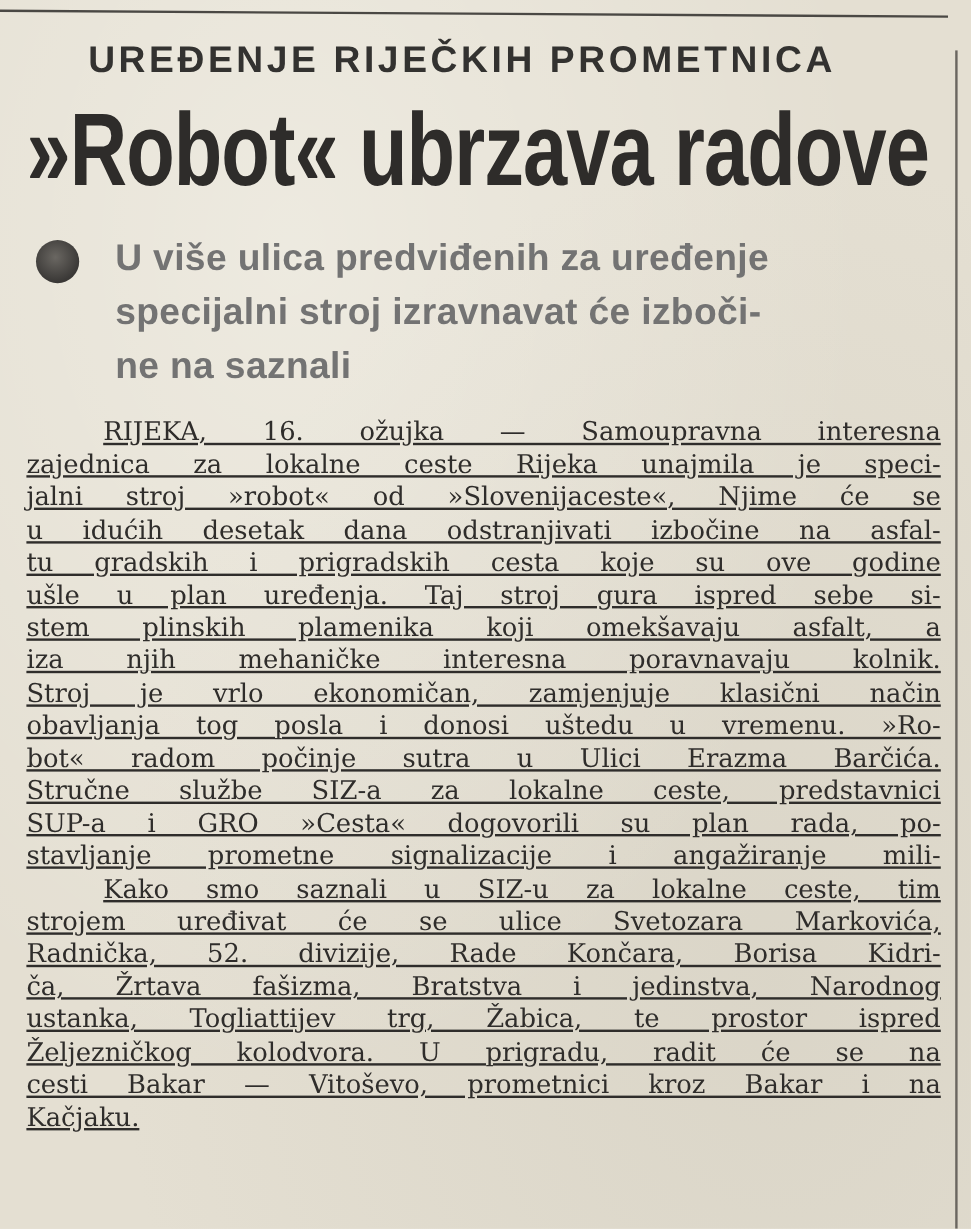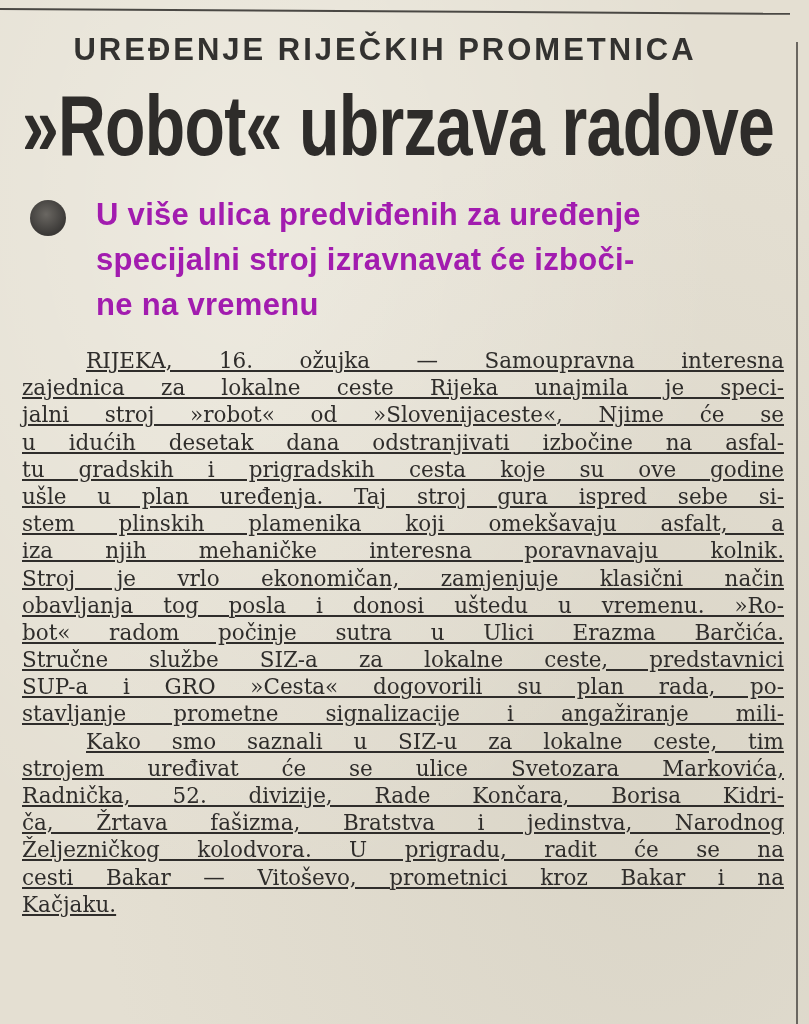--- a/index.html
+++ b/index.html
@@ -41,21 +41,21 @@
     position: absolute; left: 26px; top: 192px; width: 760px;
   }
   .bullet {
     position: absolute; left: 4px; top: 8px; width: 36px; height: 36px;
     border-radius: 50%;
     background: radial-gradient(circle at 45% 40%, #6a6762, #3a3836 70%);
   }
   .deck-text {
     margin-left: 70px;
     font-family: "Liberation Sans", sans-serif; font-weight: bold;
-    font-size: 31px; line-height: 45px; color: #a21caf;
+    font-size: 31px; line-height: 45px; color: #737373;
     width: 690px; letter-spacing: 0.3px;
   }
   .deck-line { display: block; white-space: nowrap; }
   .body-text {
     position: absolute; left: 22px; top: 347px; width: 762px;
     font-family: "DejaVu Serif", serif;
     font-size: 21.5px; line-height: 27.2px; color: #2f2d2b; text-decoration: underline;
   }
   .body-line {
     display: block; text-align: justify; text-align-last: justify;
@@ -78,21 +78,21 @@
 <div class="right-rule"></div>
 
 <div class="kicker">UREĐENJE RIJEČKIH PROMETNICA</div>
 <div class="headline">»Robot« ubrzava radove</div>
 
 <div class="deck">
   <div class="bullet"></div>
   <div class="deck-text">
     <span class="deck-line">U više ulica predviđenih za uređenje</span>
     <span class="deck-line">specijalni stroj izravnavat će izboči-</span>
-    <span class="deck-line">ne na vremenu</span>
+    <span class="deck-line">ne na saznali</span>
   </div>
 </div>
 
 <div class="body-text">
   <span class="body-line indent">RIJEKA, 16. ožujka — Samoupravna interesna</span>
   <span class="body-line">zajednica za lokalne ceste Rijeka unajmila je speci-</span>
   <span class="body-line">jalni stroj »robot« od »Slovenijaceste«, Njime će se</span>
   <span class="body-line">u idućih desetak dana odstranjivati izbočine na asfal-</span>
   <span class="body-line">tu gradskih i prigradskih cesta koje su ove godine</span>
   <span class="body-line">ušle u plan uređenja. Taj stroj gura ispred sebe si-</span>
@@ -101,18 +101,19 @@
   <span class="body-line">Stroj je vrlo ekonomičan, zamjenjuje klasični način</span>
   <span class="body-line">obavljanja tog posla i donosi uštedu u vremenu. »Ro-</span>
   <span class="body-line">bot« radom počinje sutra u Ulici Erazma Barčića.</span>
   <span class="body-line">Stručne službe SIZ-a za lokalne ceste, predstavnici</span>
   <span class="body-line">SUP-a i GRO »Cesta« dogovorili su plan rada, po-</span>
   <span class="body-line">stavljanje prometne signalizacije i angažiranje mili-</span>
   <span class="body-line indent">Kako smo saznali u SIZ-u za lokalne ceste, tim</span>
   <span class="body-line">strojem uređivat će se ulice Svetozara Markovića,</span>
   <span class="body-line">Radnička, 52. divizije, Rade Končara, Borisa Kidri-</span>
   <span class="body-line">ča, Žrtava fašizma, Bratstva i jedinstva, Narodnog</span>
+  <span class="body-line">ustanka, Togliattijev trg, Žabica, te prostor ispred</span>
   <span class="body-line">Željezničkog kolodvora. U prigradu, radit će se na</span>
   <span class="body-line">cesti Bakar — Vitoševo, prometnici kroz Bakar i na</span>
   <span class="body-line last">Kačjaku.</span>
 </div>
 
 <div class="byline">Ž. JE.</div>
 
 </body></html>

